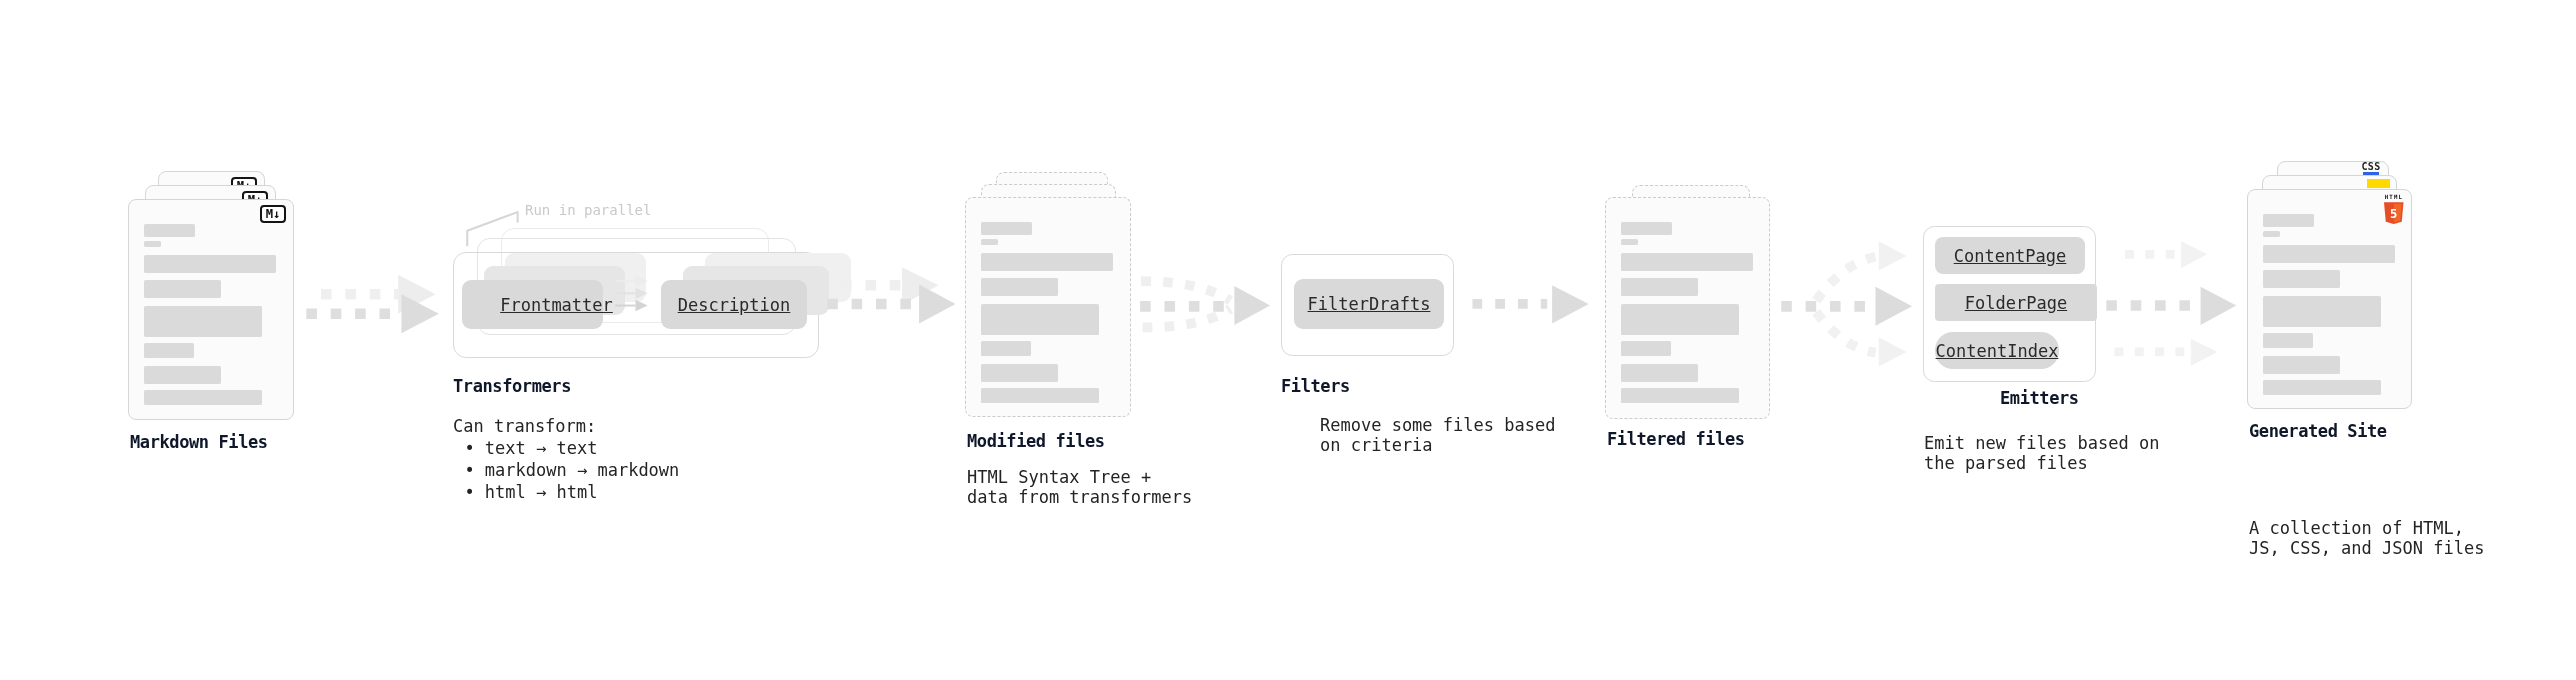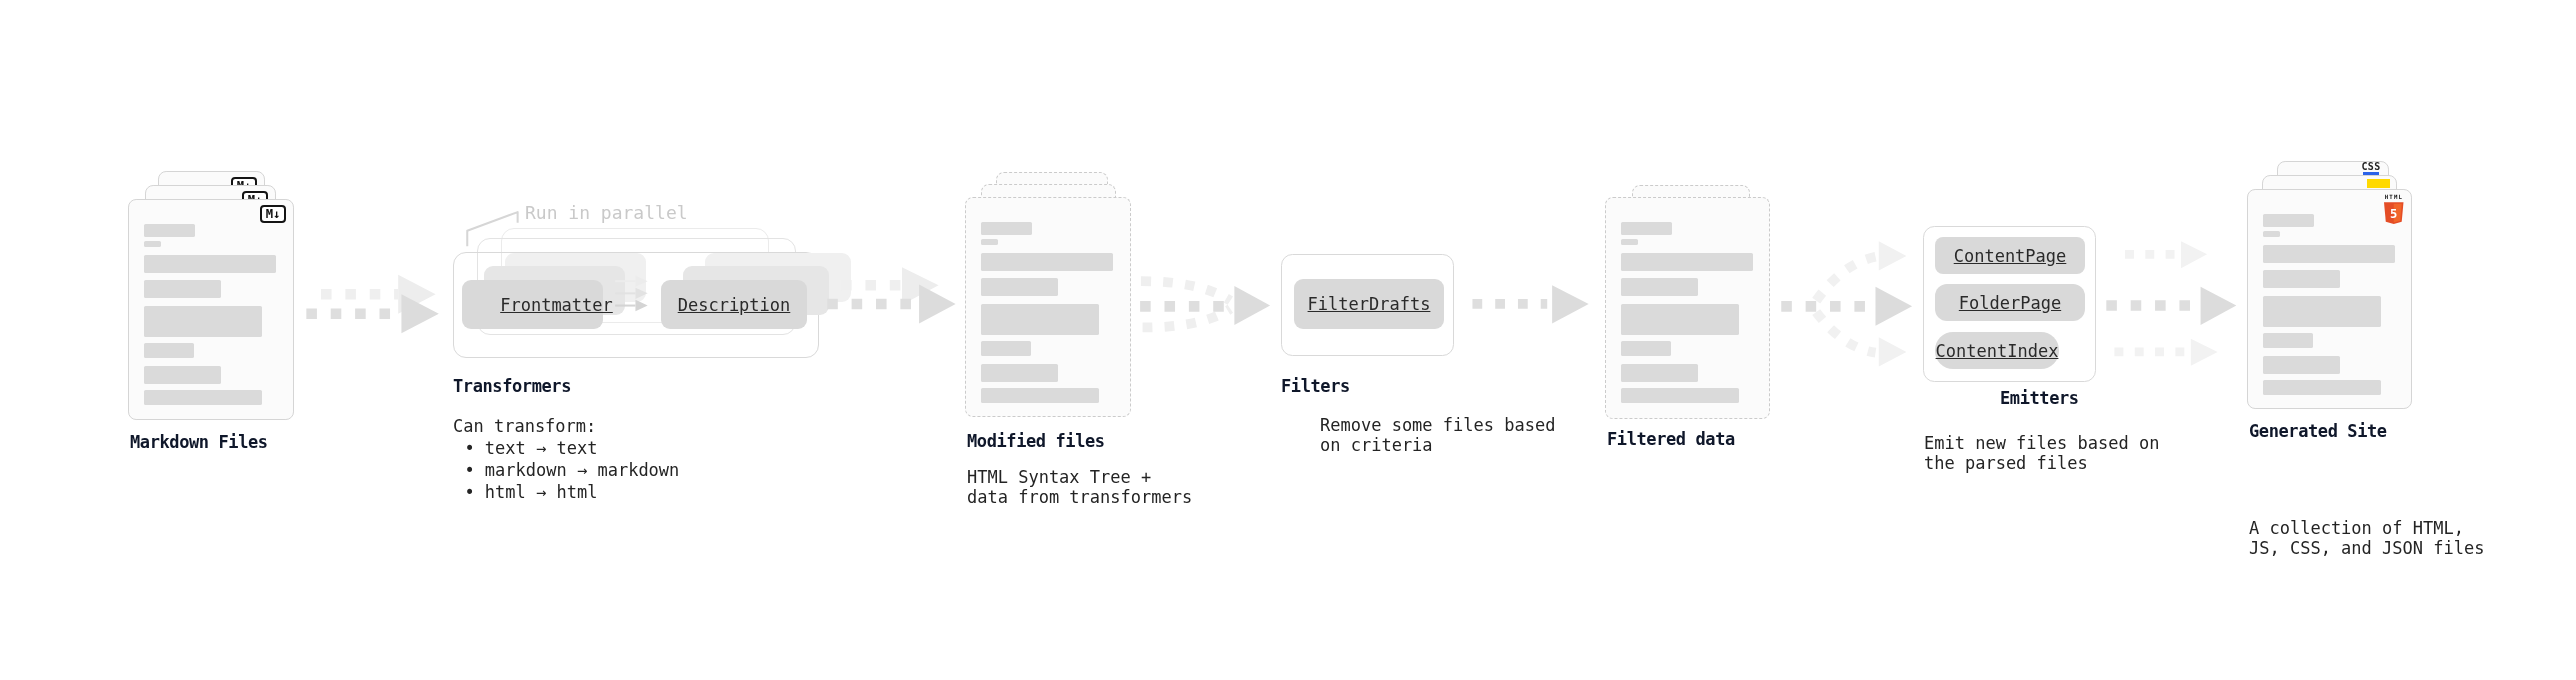--- a/index.html
+++ b/index.html
@@ -36,21 +36,21 @@
   .chip{
     position:absolute;background:#d9d9d9;border-radius:9px;color:#2a2a2a;font-size:17px;
     display:flex;align-items:center;justify-content:center;white-space:nowrap;box-sizing:border-box;text-decoration:underline;
   }
   .chip.ghost1{background:#e6e6e6;}
   .chip.ghost2{background:#f0f0f0;}
   
   .stage-title{position:absolute;font-size:17px;font-weight:700;color:#0f172a;white-space:nowrap;letter-spacing:-0.4px;}
   .stage-desc{position:absolute;font-size:17px;color:#242424;line-height:20.3px;white-space:nowrap;}
   .stage-desc .bullet{padding-left:11.4px;}
-  .annotation{position:absolute;left:525px;top:202px;font-size:18px;color:#c9c9c9;white-space:nowrap;}
+  .annotation{position:absolute;left:525px;top:202px;font-size:14px;color:#c9c9c9;white-space:nowrap;}
   
   .overlay{position:absolute;left:0;top:0;z-index:10;pointer-events:none;}
 </style>
 </head>
 <body>
 
 <div class="canvas">
 
   <div>
     <div class="card" style="left:158px;top:171px;width:107px;height:195px;">
@@ -130,27 +130,27 @@
     <div class="card dashed" style="left:1605px;top:197px;width:165px;height:222px;">
       <div class="bar b1"></div>
       <div class="bar b2"></div>
       <div class="bar b3"></div>
       <div class="bar b4"></div>
       <div class="bar b5"></div>
       <div class="bar b6"></div>
       <div class="bar b7"></div>
       <div class="bar b8"></div>
     </div>
-    <div class="stage-title" style="left:1607px;top:429px;">Filtered data</div>
+    <div class="stage-title" style="left:1607px;top:429px;">Filtered files</div>
   </div>
 
   <div>
     <div class="panel" style="left:1923px;top:226px;width:173px;height:156px;border-radius:11.4px;"></div>
     <div class="chip" style="left:1935px;top:237px;width:150px;height:37px;border-radius:8.1px;">ContentPage</div>
-    <div class="chip" style="left:1935px;top:284px;width:150px;height:37px;border-radius:12px;">FolderPage</div>
+    <div class="chip" style="left:1935px;top:284px;width:162px;height:37px;border-radius:4px;">FolderPage</div>
     <div class="chip" style="left:1935px;top:332px;width:124px;height:37px;border-radius:18px;">ContentIndex</div>
     <div class="stage-title" style="left:2000px;top:388px;">Emitters</div>
     <div class="stage-desc" style="left:1924px;top:433px;">
       <div>Emit new files based on</div>
       <div>the parsed files</div>
     </div>
   </div>
 
   <div>
     <div class="card" style="left:2277px;top:161px;width:112px;height:195px;">

